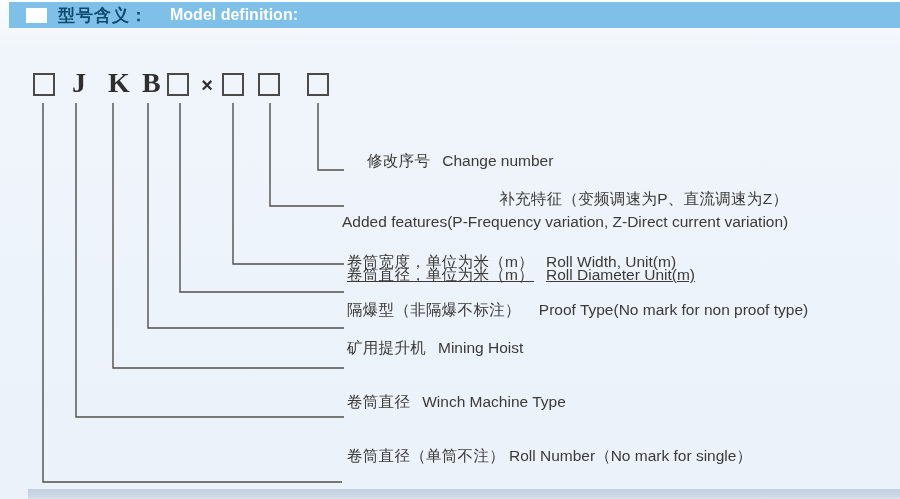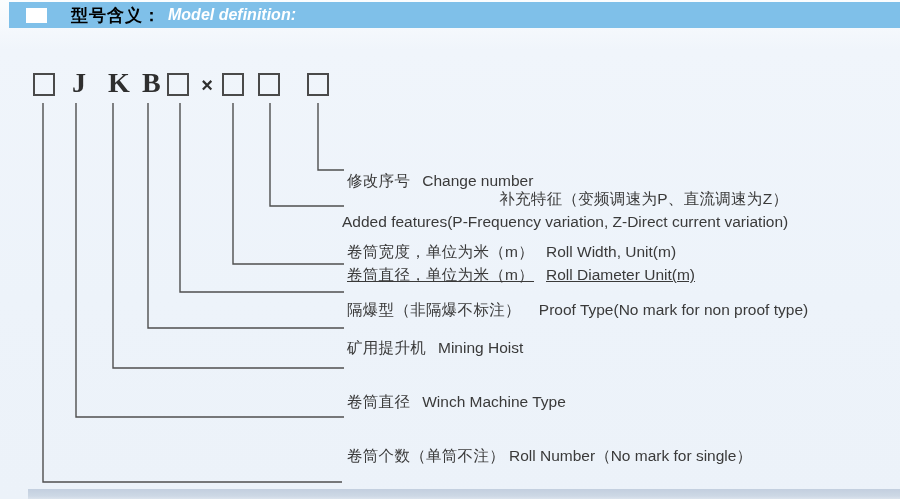--- a/index.html
+++ b/index.html
@@ -7,22 +7,22 @@
   .page {
     position:relative; width:900px; height:499px; overflow:hidden;
     background:linear-gradient(180deg,#fbfdfe 0%,#f0f5fb 10%,#edf3fa 60%,#ecf2f9 100%);
   }
   
   .header-bar {
     position:absolute; left:9px; top:2px; width:891px; height:26px;
     background:#7fc0e9; display:flex; align-items:center;
   }
   .header-square { width:21px; height:15px; background:#ffffff; margin-left:17px; flex:0 0 auto; }
-  .header-title-zh { color:#000000; font-weight:bold; font-size:17px; margin-left:24px; letter-spacing:1px; white-space:nowrap; }
-  .header-title-en { color:#ffffff; font-weight:bold; font-size:16px; margin-left:7px; white-space:nowrap;font-style:italic; }
+  .header-title-zh { color:#0c4a6e; font-weight:bold; font-size:17px; margin-left:11px; letter-spacing:1px; white-space:nowrap; }
+  .header-title-en { color:#ffffff; font-weight:bold; font-size:16px; margin-left:22px; white-space:nowrap; }
   
   .mbox { position:absolute; top:73px; width:22px; height:23px; border:2px solid #4a4a4a; background:transparent; }
   .mbox.b1 { left:33px; }
   .mbox.b5 { left:167px; }
   .mbox.b6 { left:222px; }
   .mbox.b7 { left:258px; }
   .mbox.b8 { left:307px; }
   .mletter {
     position:absolute; top:68px; width:16px; text-align:center;
     font-family:"Liberation Serif","DejaVu Serif",serif; font-weight:bold;
@@ -34,25 +34,25 @@
   .mtimes {
     position:absolute; left:198px; top:73px; width:18px; text-align:center;
     font-size:20px; font-weight:bold; color:#2f2f2f; line-height:24px;
   }
   
   .wires { position:absolute; left:0; top:0; width:900px; height:499px; }
   .wires polyline { fill:none; stroke:#4f4f4f; stroke-width:1.4; }
   
   .def { position:absolute; left:347px; color:#3a3a3a; font-size:15.5px; white-space:nowrap; letter-spacing:0.3px; }
   .def .en { margin-left:12px; letter-spacing:0; }
-  .def-1 { top:171px; }
+  .def-1 { top:151px;margin-left:20px; }
   .def-2 { top:187px; line-height:23px; left:342px; }
   .def-2 .zh { margin-left:5px;text-align:right; }
   .def-2 .en { margin-left:0;text-align:right; }
-  .def-3 { top:242px; }
+  .def-3 { top:252px; }
   .def-4 { top:265px;text-decoration:underline; }
   .def-5 { top:300px; }
   .def-5 .en { margin-left:18px; }
   .def-6 { top:338px; }
   .def-7 { top:392px; }
   .def-8 { top:446px; }
   .def-8 .en { margin-left:4px; }
   
   .bottom-strip {
     position:absolute; left:28px; top:489px; width:872px; height:10px;
@@ -114,18 +114,18 @@
 
   <div class="def def-6">
     <span class="zh">矿用提升机</span><span class="en">Mining Hoist</span>
   </div>
 
   <div class="def def-7">
     <span class="zh">卷筒直径</span><span class="en">Winch Machine Type</span>
   </div>
 
   <div class="def def-8">
-    <span class="zh">卷筒个数（单筒不注）</span><span class="en">Roll Number（No mark for single）</span>
+    <span class="zh">卷筒直径（单筒不注）</span><span class="en">Roll Number（No mark for single）</span>
   </div>
 
   <div class="bottom-strip"></div>
 
 </div>
 
 </body></html>

